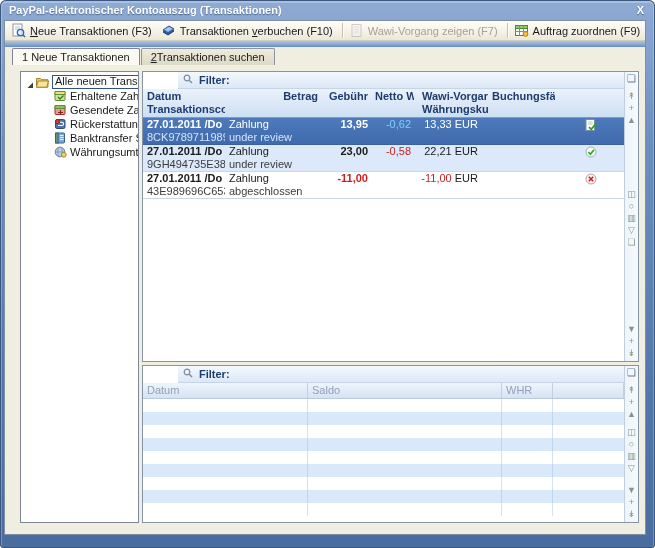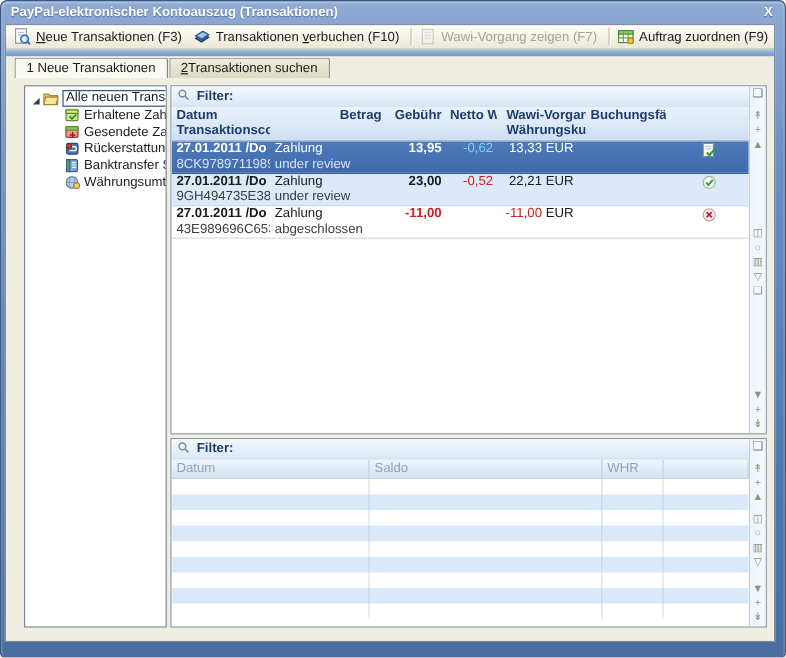--- a/index.html
+++ b/index.html
@@ -47,21 +47,21 @@
   .root-label{border:1px solid #33537d;background:#fff;padding:0 2px;height:12px;line-height:11px;white-space:nowrap;}
   .item-label{white-space:nowrap;}
 
   
   .panel{position:absolute;background:#fff;border:1px solid #8694a6;display:flex;overflow:hidden;}
   .main-panel{left:137px;right:6px;top:6px;height:289px;}
   .bottom-panel{left:137px;right:6px;top:300px;height:156px;}
   .grid-body{flex:1;display:flex;flex-direction:column;overflow:hidden;background:#fff;min-width:0;}
 
   .filter-bar{height:16px;flex:0 0 16px;background:linear-gradient(#f3f8fd,#dce8f7);border-bottom:1px solid #c7d5e8;
-              display:flex;align-items:center;gap:6px;padding-left:5px;color:#1e3c6e;font-weight:bold;}
+              display:flex;align-items:center;gap:6px;padding-left:5px;color:#1e3c6e;font-weight:bold;margin-left:35px;}
 
   .g-header{display:grid;grid-template-columns:82px 96px 50px 43px 74px 67px 1fr;
             background:linear-gradient(#ebf2fb,#cddff3);border-bottom:1px solid #7d9cc2;color:#1e3c6e;
             font-weight:bold;height:28px;flex:0 0 28px;}
   .h-cell{padding:1px 3px 0 4px;line-height:13px;overflow:hidden;white-space:nowrap;}
   .h-cell.num{text-align:right;}
   .h-cell.pr10{padding-right:10px;}
   .h-cell.pl8{padding-left:8px;}
 
   .g-row{display:grid;grid-template-columns:82px 96px 50px 43px 74px 67px 1fr;height:26px;flex:0 0 26px;
@@ -313,21 +313,21 @@
           <div class="g-row alt">
             <div class="cell">
                 <div class="l1 bold">27.01.2011 /Do</div>
                 <div class="l2">9GH494735E3866936</div>
               </div>
             <div class="cell">
                 <div class="l1">Zahlung</div>
                 <div class="l2">under review</div>
               </div>
             <div class="cell num bold">23,00</div>
-            <div class="cell num neg">-0,52</div>
+            <div class="cell num neg">-0,58</div>
             <div class="cell num pr10"><span>22,21</span> <span>EUR</span></div>
             <div class="cell"></div>
             <div class="cell icon-cell">
               <span>
                 <svg width="12" height="12" viewBox="0 0 12 12">
                     <circle cx="6" cy="6" r="5" fill="#f4faf4" stroke="#9fb8a0"></circle>
                     <path d="M3.4 6 l2 2.2 L9 3.8" stroke="#2f9f2f" stroke-width="1.6" fill="none"></path>
                   </svg>
               </span>
             </div>

